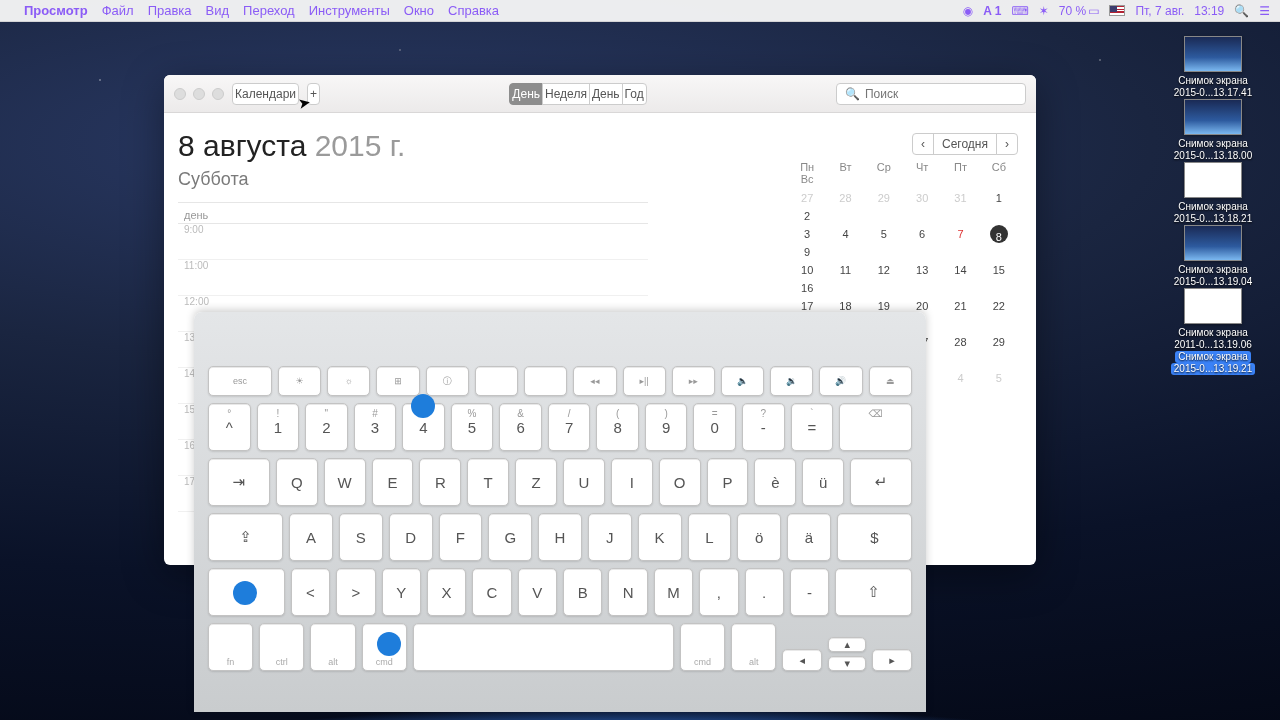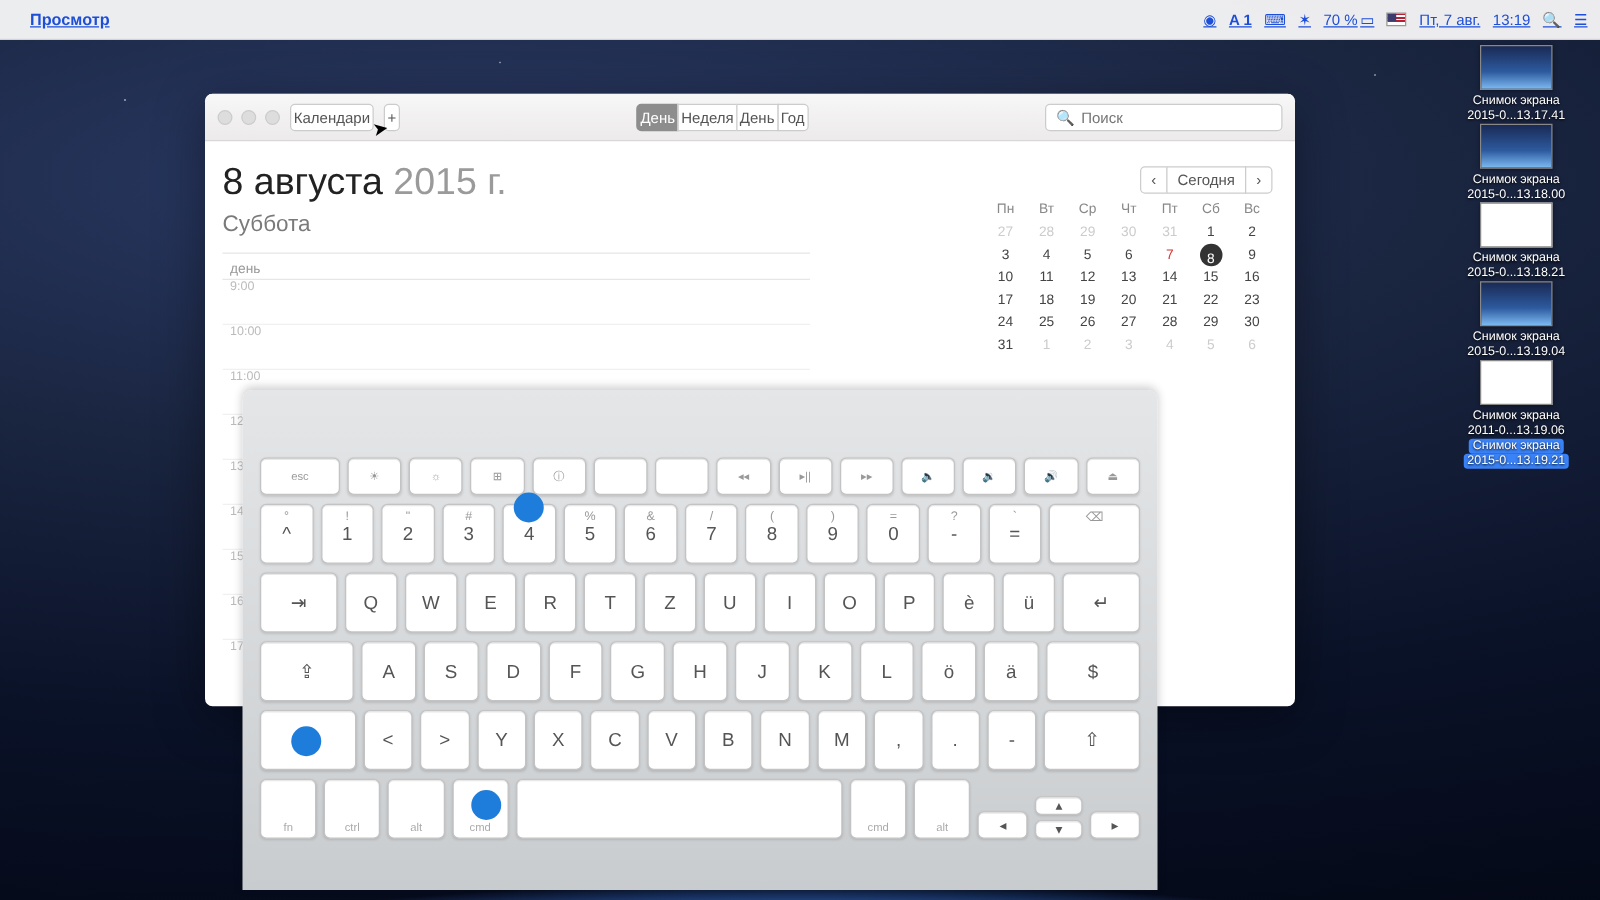--- a/index.html
+++ b/index.html
@@ -13,23 +13,23 @@
 }
 .wallpaper::after{content:"";position:absolute;inset:0;
   background-image:
     radial-gradient(1px 1px at 100px 80px,#fff,transparent),
     radial-gradient(1px 1px at 400px 50px,#ccc,transparent),
     radial-gradient(1px 1px at 800px 120px,#fff,transparent),
     radial-gradient(1px 1px at 1100px 60px,#ddd,transparent);
 }
 
 
-.menubar { position:absolute; top:0; left:0; right:0; height:32px;
+.menubar { position:absolute; top:0; left:0; right:0; height:22px;
   background:rgba(248,248,248,.95); border-bottom:1px solid rgba(0,0,0,.1);
-  display:flex; align-items:center; font-size:13px; color:#1d4ed8; z-index:100;text-decoration:underline; }
+  display:flex; align-items:center; font-size:13px; color:#8b5cf6; z-index:100; }
 .menubar .apple { margin:0 10px 0 14px; font-size:14px; }
 .menubar .app { font-weight:600; margin-right:14px; }
 .menubar .mitem { margin-right:14px; }
 .menubar .right { margin-left:auto; display:flex; align-items:center; gap:10px; padding-right:10px; font-size:12px;}
 .menubar .right span{display:inline-flex;align-items:center;gap:2px;}
 .flag{display:inline-block;width:16px;height:11px;background:linear-gradient(#b22234 0 15%,#fff 15% 30%,#b22234 30% 45%,#fff 45% 60%,#b22234 60% 75%,#fff 75% 100%);position:relative;border:1px solid #999;}
 .flag::before{content:"";position:absolute;top:0;left:0;width:7px;height:6px;background:#3c3b6e;}
 
 
 .deskicons{position:absolute; right:12px; top:36px; width:110px; display:flex; flex-direction:column; gap:0; z-index:5;}
@@ -61,21 +61,21 @@
 .hours{height:300px;overflow:hidden;}
 .hrow{height:36px;border-bottom:1px solid #f0f0f0;font-size:10px;color:#bbb;padding-left:6px;display:flex;align-items:flex-start;}
 
 .rightcol{flex:1;padding-top:4px;}
 .navrow{display:flex;justify-content:flex-end;gap:0;margin-bottom:6px;}
 .navrow .tbtn{padding:0 8px;}
 .navrow .tbtn.mid{border-radius:0;margin-left:-1px;}
 .navrow .tbtn.l{border-radius:4px 0 0 4px;}
 .navrow .tbtn.r{border-radius:0 4px 4px 0;margin-left:-1px;}
 .mcal{width:230px;margin-left:auto;}
-.mhead,.mrow{display:grid;grid-template-columns:repeat(7,1fr);text-align:center;font-size:11px;}
+.mhead,.mrow{display:grid;grid-template-columns:repeat(6,1fr);text-align:center;font-size:11px;}
 .mhead{color:#888;margin-bottom:4px;}
 .mrow span{padding:3px 0;color:#444;}
 .mrow span.dim{color:#ccc;}
 .mrow span.red{color:#d33;}
 .mrow span.cur{background:#333;color:#fff;border-radius:50%;width:18px;height:18px;line-height:18px;display:inline-block;margin:auto;}
 
 
 .kbd{position:absolute;left:194px;top:312px;width:732px;height:400px;z-index:50;
   background:linear-gradient(180deg,#e4e6e8,#c9ccce);border-radius:8px 8px 0 0;box-shadow:0 -2px 8px rgba(0,0,0,.2);
   padding:54px 14px 14px;}
@@ -94,20 +94,21 @@
 .cursor{position:absolute;left:298px;top:94px;font-size:15px;color:#000;z-index:200;transform:rotate(-10deg);}
 </style>
 </head>
 <body>
 
 <div class="wallpaper"></div>
 
 <div class="menubar">
   <span class="apple"></span>
   <span class="app">Просмотр</span>
+  <span id="menus"><span class="mitem">Файл</span><span class="mitem">Правка</span><span class="mitem">Вид</span><span class="mitem">Переход</span><span class="mitem">Инструменты</span><span class="mitem">Окно</span><span class="mitem">Справка</span></span>
   <div class="right">
     <span>◉</span>
     <span>
         <b>A 1</b>
       </span>
     <span>⌨</span>
     <span>✶</span>
     <span><span>70 %</span> ▭</span>
     <span>
         <i class="flag"></i>
@@ -173,21 +174,20 @@
   </div>
   <div class="wbody">
     <div class="leftcol">
       <div class="datebig">
         <span>8 августа</span> <span class="yr">2015 г.</span>
       </div>
       <div class="dow">Суббота</div>
       <div class="daylabel">день</div>
       <div class="hours" id="hours">
           <div class="hrow">9:00</div>
-          <div class="hrow">10:00</div>
           <div class="hrow">11:00</div>
           <div class="hrow">12:00</div>
           <div class="hrow">13:00</div>
           <div class="hrow">14:00</div>
           <div class="hrow">15:00</div>
           <div class="hrow">16:00</div>
           <div class="hrow">17:00</div>
         </div>
     </div>
     <div class="rightcol">

